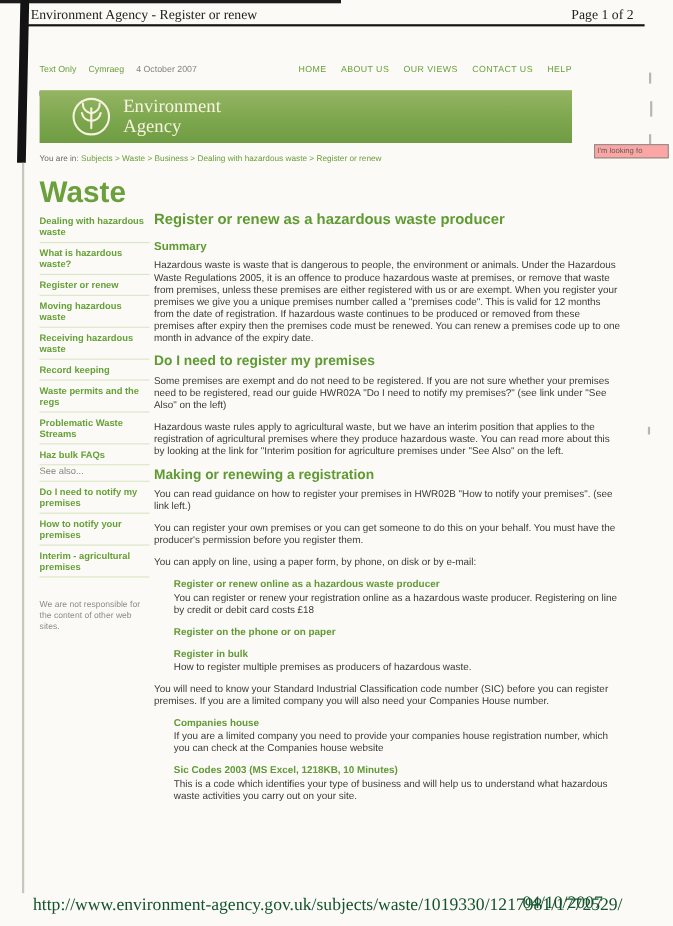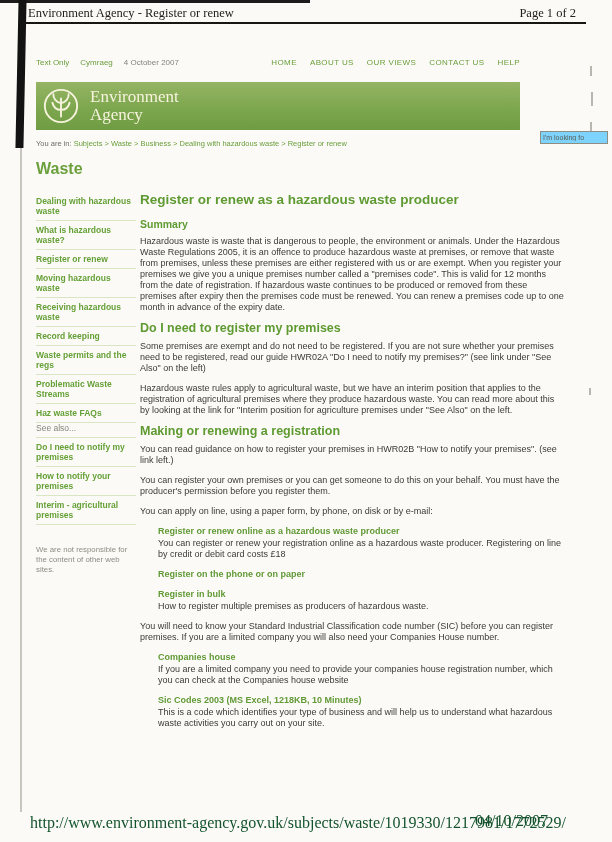--- a/index.html
+++ b/index.html
@@ -31,35 +31,35 @@
     align-items:baseline;font-size:8px;padding-bottom:16px;border-bottom:4px solid #404040;}
   .topnav-left{display:flex;gap:11px;}
   .topnav-right{display:flex;gap:13px;}
   .tn-link{color:#6b9f3e;text-decoration:none;cursor:pointer;}
   .tn-date{color:#85857e;}
   .tn-main{color:#6b9f3e;text-decoration:none;letter-spacing:.4px;cursor:pointer;}
 
   
   .banner{position:absolute;left:36px;top:82px;width:484px;height:48px;
     background:linear-gradient(180deg,#95b464 0%,#7da74e 55%,#6f9c43 100%);
-    display:flex;align-items:center;gap:10px;padding-left:6px;box-sizing:border-box;}
+    display:flex;align-items:center;gap:10px;padding-left:28px;box-sizing:border-box;}
   .logo{width:38px;height:38px;display:inline-block;}
   .wordmark{font-family:"Liberation Serif",serif;font-size:17px;line-height:18px;color:#f6f3dd;}
   .wordmark span{display:block;}
 
   
   .breadcrumb-row{position:absolute;left:36px;top:139px;width:490px;font-size:7.5px;}
   .bc-label{color:#6d6d66;}
   .bc-path{color:#6b9f3e;cursor:pointer;}
   .search-box{position:absolute;left:540px;top:131px;width:68px;height:13px;
-    border:1px solid #8e8e85;background:#7dd3fc;font-size:7px;color:#5c5c55;
+    border:1px solid #8e8e85;background:#fca5a5;font-size:7px;color:#5c5c55;
     font-family:"Liberation Sans",sans-serif;padding:0 2px;box-sizing:border-box;}
 
   
-  .waste-title{position:absolute;left:36px;top:160px;font-size:16px;font-weight:bold;color:#6ba03c;}
+  .waste-title{position:absolute;left:36px;top:160px;font-size:27px;font-weight:bold;color:#6ba03c;}
 
   
   .sidebar{position:absolute;left:36px;top:192px;width:100px;font-size:8.5px;}
   .sb-item{display:block;color:#66a038;font-weight:bold;text-decoration:none;cursor:pointer;
     padding:4px 0;border-bottom:1px solid #d9e6c4;line-height:10px;}
   .sb-seealso{color:#85857c;font-size:8.5px;padding-bottom:4px;border-bottom:1px solid #d9e6c4;}
   .sb-disclaimer{margin-top:20px;color:#8d8d85;font-size:7.8px;line-height:10px;}
 
   
   .main{position:absolute;left:140px;top:192px;width:424px;font-size:9px;line-height:11px;}
@@ -134,21 +134,21 @@
 
   <div class="sidebar">
     <a class="sb-item">Dealing with hazardous waste</a>
     <a class="sb-item">What is hazardous waste?</a>
     <a class="sb-item">Register or renew</a>
     <a class="sb-item">Moving hazardous waste</a>
     <a class="sb-item">Receiving hazardous waste</a>
     <a class="sb-item">Record keeping</a>
     <a class="sb-item">Waste permits and the regs</a>
     <a class="sb-item">Problematic Waste Streams</a>
-    <a class="sb-item">Haz waste FAQs</a>
+    <a class="sb-item">Haz bulk FAQs</a>
 
     <div class="sb-seealso">See also...</div>
     <a class="sb-item">Do I need to notify my premises</a>
     <a class="sb-item">How to notify your premises</a>
     <a class="sb-item">Interim - agricultural premises</a>
 
     <div class="sb-disclaimer">We are not responsible for the content of other web sites.</div>
   </div>
 
   <div class="main">

